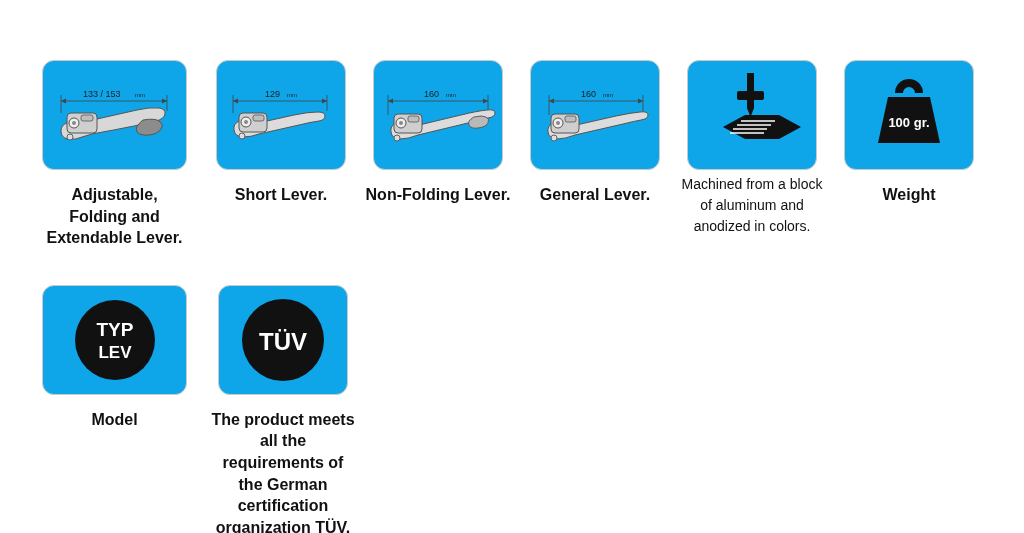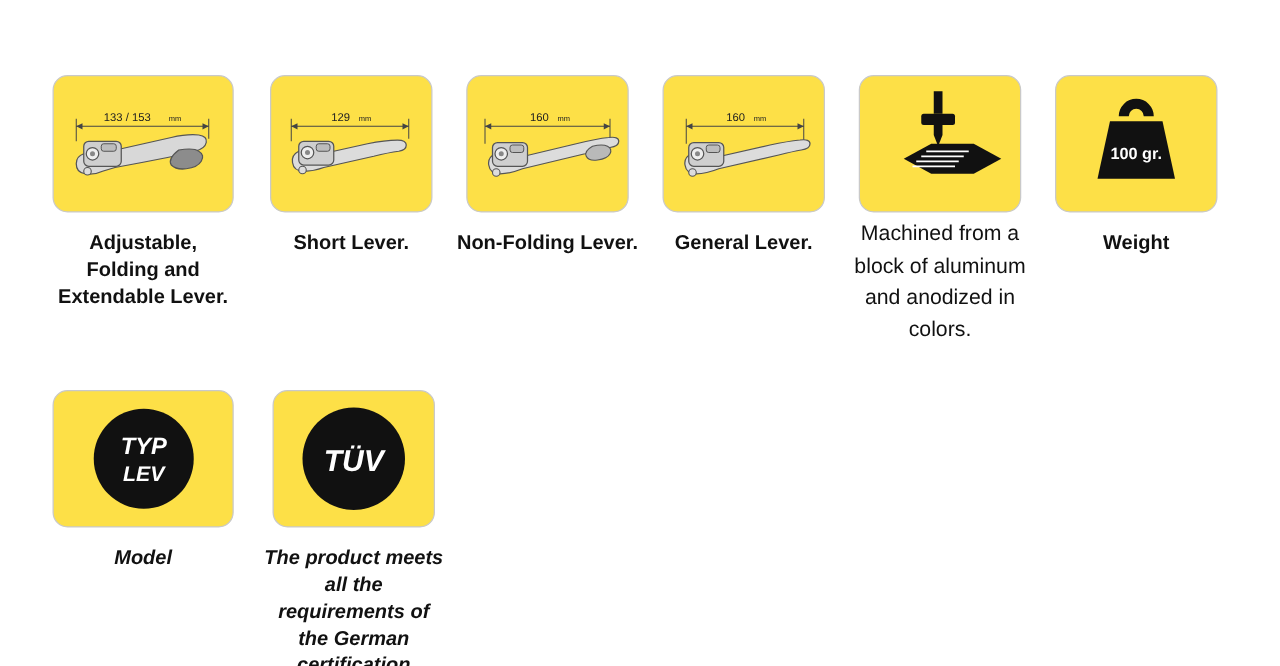--- a/index.html
+++ b/index.html
@@ -20,53 +20,53 @@
     left: 42px;
     top: 60px;
     width: 940px;
   }
   .row {
     display: flex;
     align-items: flex-start;
   }
   .row1 .cell { width: 126px; margin-right: 31px; }
   .row2 { margin-top: 36px; }
-  .row2 .cell { width: 130px; margin-right: 31px; font-style: italic; }
+  .row2 .cell { width: 130px; margin-right: 31px; }
   .cell {
     display: flex;
     flex-direction: column;
     align-items: center;
   }
   .box {
     width: 130px;
     height: 110px;
     border: 1px solid #c9c9c9;
     border-radius: 12px;
     box-sizing: border-box;
     display: flex;
     align-items: center;
     justify-content: center;
-    background: #fde047;
+    background: #0ea5e9;
     overflow: hidden;
   }
   .box.wide { width: 145px; }
   .cell.wide { width: 145px; }
   .caption {
     margin-top: 14px;
     text-align: center;
     font-size: 16px;
     font-weight: bold;
     line-height: 1.35;
     color: #111;
     width: 148px;
   }
   .subcaption {
     margin-top: 4px;
     text-align: center;
-    font-size: 17px;
+    font-size: 14px;
     font-weight: normal;
     line-height: 1.5;
     color: #111;
     width: 150px;
   }
   svg { display: block; }
   .dimtext {
     font-family: "Liberation Sans", sans-serif;
     font-size: 9px;
     fill: #222;

